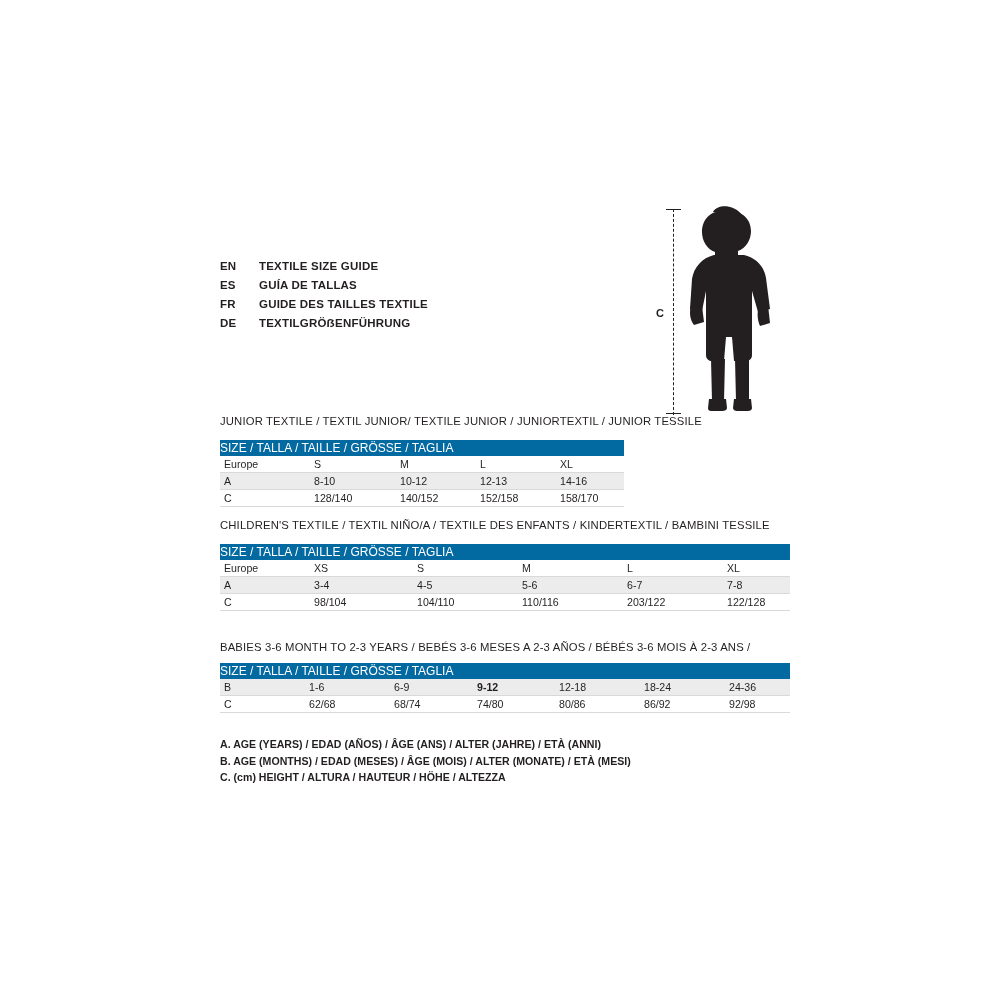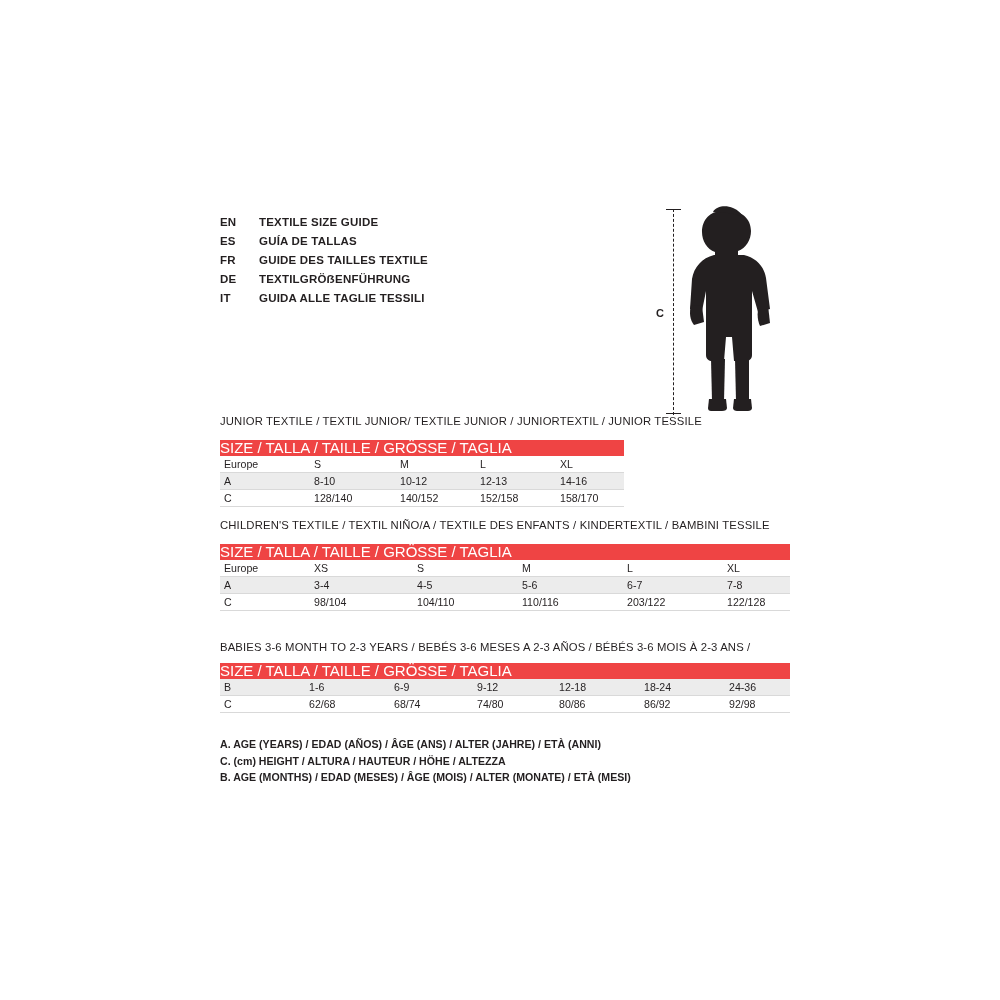--- a/index.html
+++ b/index.html
@@ -41,20 +41,21 @@
     color: #231f20;
   }
   .lang-code {
     width: 39px;
     flex: 0 0 39px;
     font-weight: bold;
   }
   .lang-text {
     font-weight: bold;
     white-space: nowrap;
+    margin-top: 44px;
   }
 
   
   .figure {
     position: absolute;
     left: 650px;
     top: 205px;
     width: 160px;
     height: 215px;
   }
@@ -113,23 +114,23 @@
     font-size: 10.6px;
     color: #231f20;
   }
   table.size-table td, table.size-table th {
     padding: 0;
     text-align: left;
     vertical-align: middle;
     font-weight: normal;
   }
   .hdr-band td {
-    background: #ef4444;
+    background: #0369a1;
     color: #ffffff;
-    font-size: 15px;
+    font-size: 12px;
     height: 16px;
     line-height: 16px;
     padding-left: 4px;
     font-weight: normal;
   }
   .row-line td {
     height: 16px;
     line-height: 16px;
     padding-left: 4px;
     border-bottom: 0.8px solid #d9d9d9;
@@ -168,24 +169,20 @@
       <span class="lang-text">GUÍA DE TALLAS</span>
     </div>
     <div class="lang-row">
       <span class="lang-code">FR</span>
       <span class="lang-text">GUIDE DES TAILLES TEXTILE</span>
     </div>
     <div class="lang-row">
       <span class="lang-code">DE</span>
       <span class="lang-text">TEXTILGRÖẞENFÜHRUNG</span>
     </div>
-    <div class="lang-row">
-      <span class="lang-code">IT</span>
-      <span class="lang-text">GUIDA ALLE TAGLIE TESSILI</span>
-    </div>
   </div>
 
   <div class="figure">
     <div class="fig-tick-top"></div>
     <div class="fig-dashline"></div>
     <div class="fig-tick-bottom"></div>
     <div class="fig-label">C</div>
     <svg class="fig-svg" width="110" height="215" viewBox="0 0 110 215">
       <g fill="#231f20">
 
@@ -283,36 +280,36 @@
 
   <table class="size-table" style="left:220px; top:663px; width:570px;">
     <tbody>
         <tr class="hdr-band">
       <td colspan="7">SIZE / TALLA / TAILLE / GRÖSSE / TAGLIA</td>
     </tr>
     <tr class="row-line shade">
       <td class="first-col" style="width:85px;">B</td>
       <td style="width:85px;">1-6</td>
       <td style="width:83px;">6-9</td>
-      <td style="width:82px;">9-12</td>
+      <td style="width:82px;font-weight:bold;">9-12</td>
       <td style="width:85px;">12-18</td>
       <td style="width:85px;">18-24</td>
       <td>24-36</td>
     </tr>
     <tr class="row-line">
       <td class="first-col">C</td>
       <td>62/68</td>
       <td>68/74</td>
       <td>74/80</td>
       <td>80/86</td>
       <td>86/92</td>
       <td>92/98</td>
     </tr>
   </tbody>
     </table>
 
   <div class="notes">
     <div>A. AGE (YEARS) / EDAD (AÑOS) / ÂGE (ANS) / ALTER (JAHRE) / ETÀ (ANNI)</div>
+    <div>B. AGE (MONTHS) / EDAD (MESES) / ÂGE (MOIS) / ALTER (MONATE) / ETÀ (MESI)</div>
     <div>C. (cm) HEIGHT / ALTURA / HAUTEUR / HÖHE / ALTEZZA</div>
-    <div>B. AGE (MONTHS) / EDAD (MESES) / ÂGE (MOIS) / ALTER (MONATE) / ETÀ (MESI)</div>
   </div>
 
 </div>
 
 </body></html>

